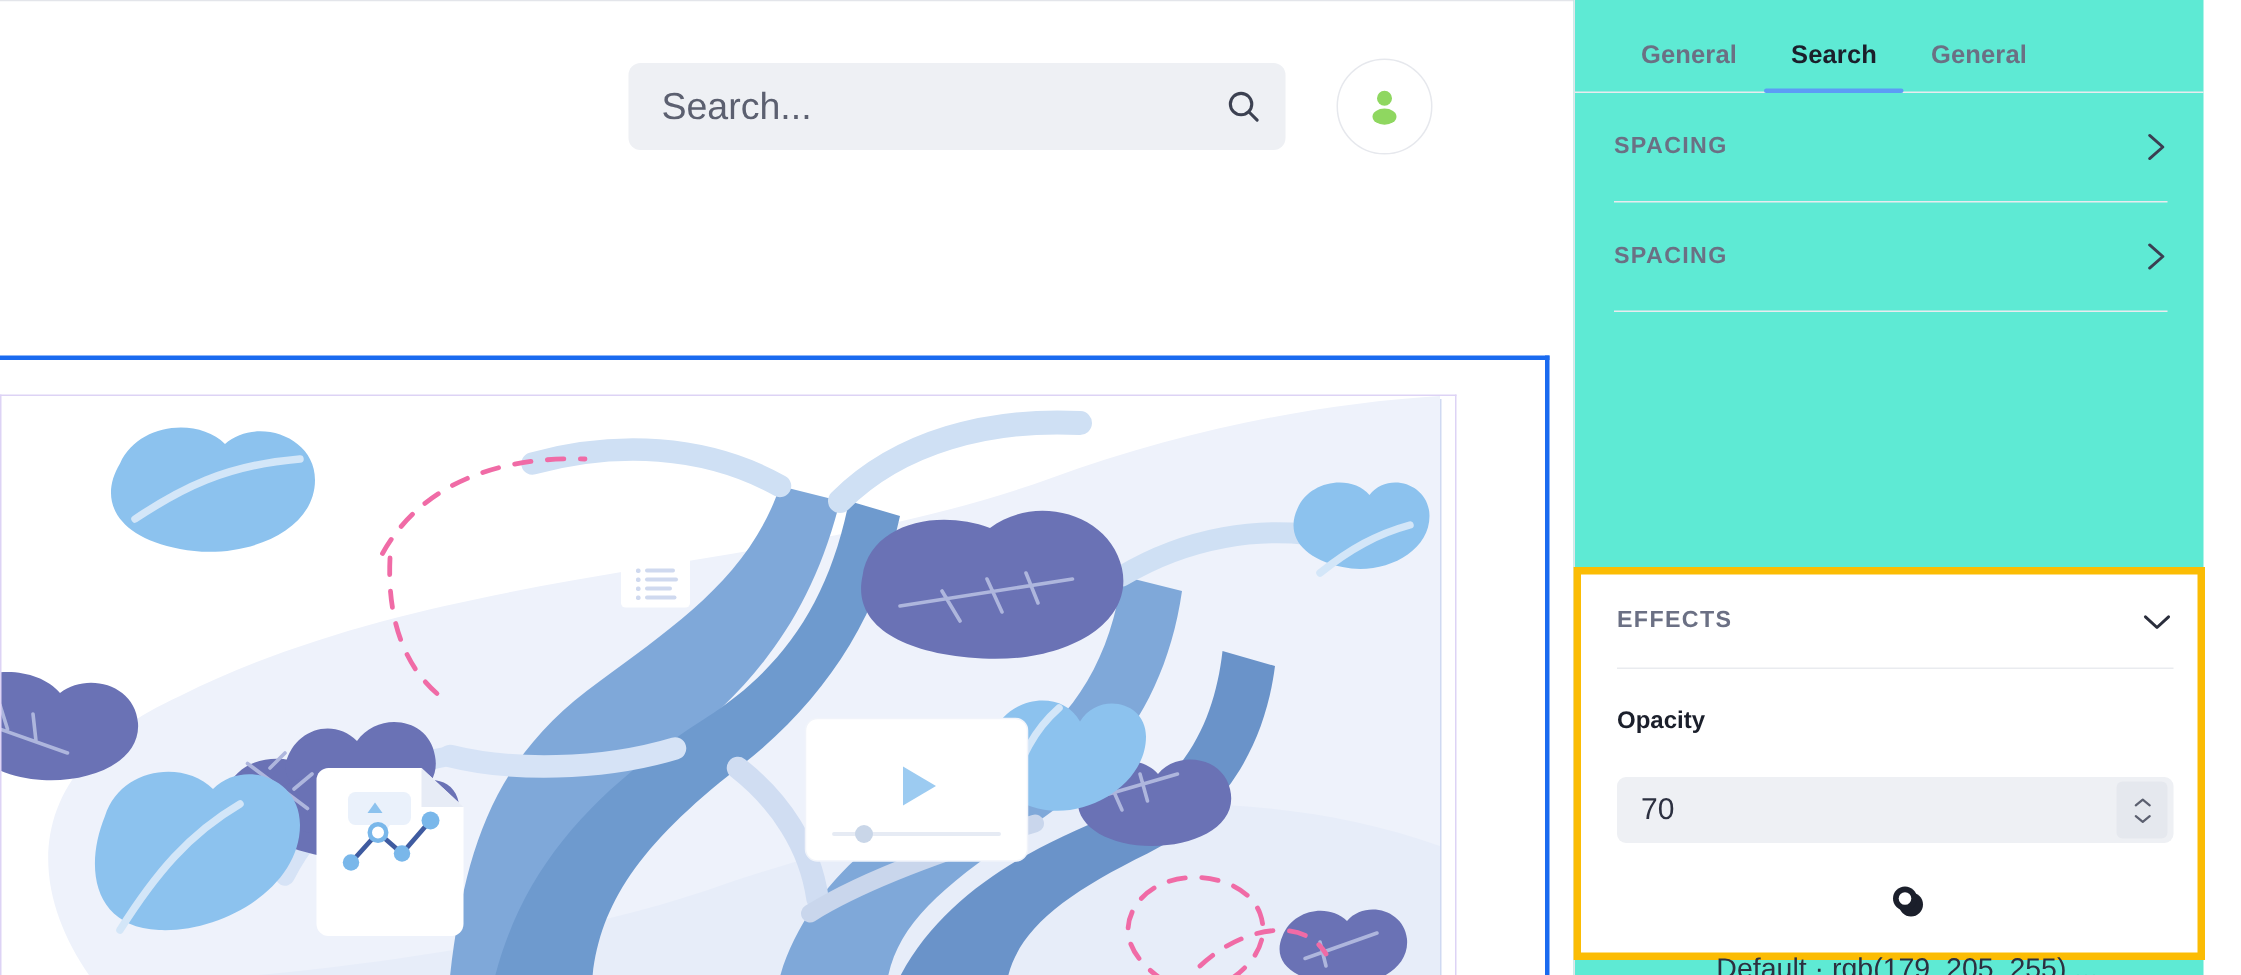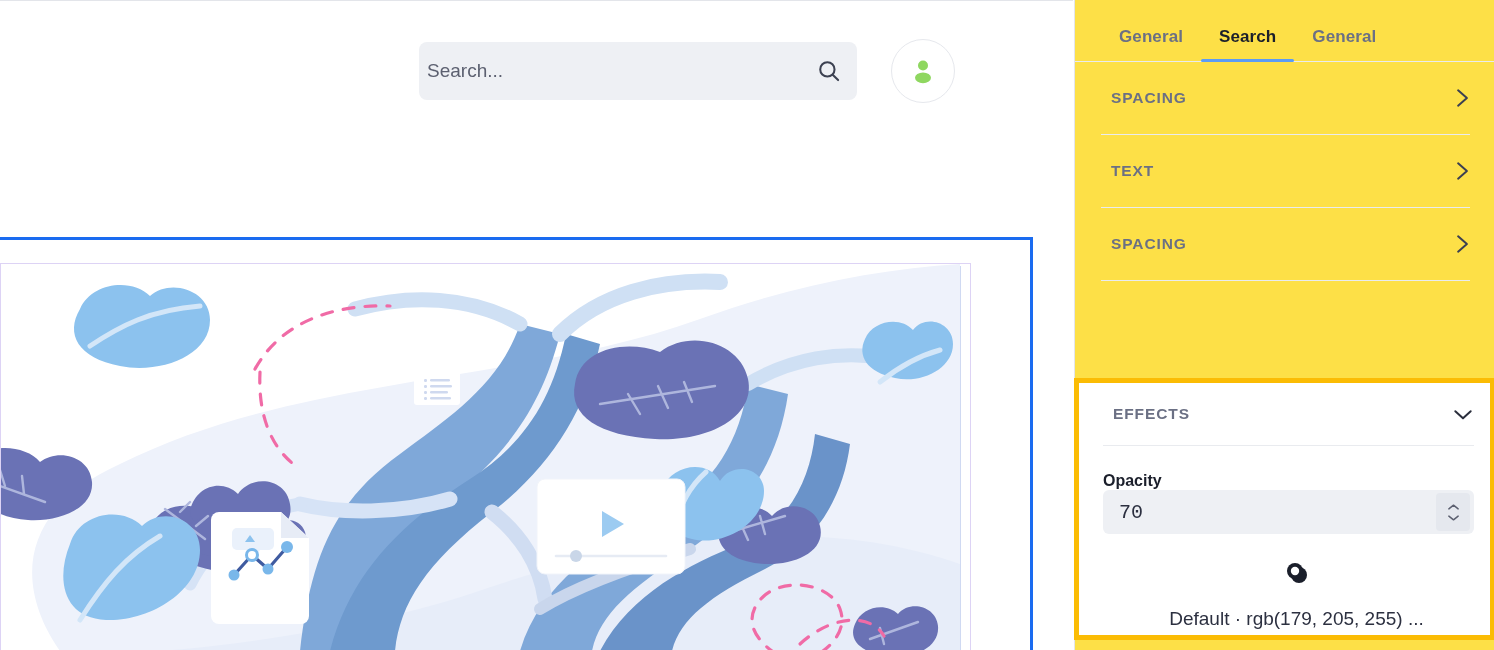--- a/index.html
+++ b/index.html
@@ -25,21 +25,21 @@
   }
   #search-wrap {
     position: absolute; left: 419px; top: 41px;
     width: 438px; height: 58px;
     background: #eef0f4; border-radius: 8px;
     display: flex; align-items: center;
   }
   #search-input {
     flex: 1; border: none; outline: none; background: transparent;
     font-family: "Liberation Sans", sans-serif;
-    font-size: 19px; color: #4d7c0f; padding-left: 8px;
+    font-size: 25px; color: #4d7c0f; padding-left: 22px;
   }
   #search-input::placeholder { color: #5c6070; opacity: 1; }
   #search-icon-btn {
     width: 56px; height: 100%; display: flex; align-items: center;
     justify-content: center; cursor: pointer; background: transparent;
     border: none;
   }
   #avatar {
     position: absolute; left: 891px; top: 38px;
     width: 64px; height: 64px; border-radius: 50%;
@@ -69,23 +69,23 @@
   
   #canvas {
     position: absolute; left: 0; top: 263px;
     width: 960px; height: 387px;
     overflow: hidden; background: #ffffff;
   }
   #canvas svg { display: block; }
 
   
   #right-panel {
-    position: absolute; left: 1074px; top: 0;
+    position: absolute; left: 1049px; top: 0;
     width: 420px; height: 650px;
-    background: #fde047;
+    background: #5eead4;
     border-left: 1px solid #e3e5ea;
   }
   #panel-tabs {
     display: flex; align-items: flex-end; height: 62px;
     padding-left: 26px; gap: 0px;
     border-bottom: 1px solid #e9ebef;
   }
   .tab {
     position: relative; font-size: 17px; font-weight: bold;
     color: #6b7084; padding: 0 18px 14px 18px;
@@ -101,21 +101,20 @@
   
   #accordion { padding: 0 24px 0 26px; }
   .acc-section { }
   .acc-head {
     display: flex; align-items: center; justify-content: space-between;
     height: 72px; cursor: pointer;
   }
   .acc-title {
     font-size: 15.5px; font-weight: bold; color: #6b7084;
     letter-spacing: .9px;
-    margin-left: 10px;
   }
   .acc-sep { height: 1px; background: #e9ebef; }
   .chev { color: #3b3f52; display: flex; align-items: center; }
 
   
   #effects-highlight {
     position: absolute; left: -1px; top: 378px;
     width: 421px; height: 262px;
     border: 5px solid #fbbc04;
     background: #ffffff;
@@ -123,30 +122,30 @@
   }
   #effects-inner { padding: 0 16px 0 24px; position: relative; height: 100%; }
   #effects-head {
     display: flex; align-items: center; justify-content: space-between;
     height: 62px;
   }
   #effects-sep { height: 1px; background: #e9ebef; }
 
   .field-label {
     font-size: 16px; font-weight: bold; color: #1b1f2b;
-    margin-top: 26px; margin-bottom: 0;
+    margin-top: 26px; margin-bottom: 28px;
   }
   #opacity-field {
     display: flex; align-items: center;
     height: 44px; background: #eef0f4; border-radius: 6px;
     overflow: hidden;
   }
   #opacity-input {
     flex: 1; border: none; background: transparent; outline: none;
-    font-family: Liberation Mono, monospace;
+    font-family: Liberation Sans, sans-serif;
     font-size: 20px; color: #2c3040; padding-left: 16px;
   }
   #opacity-spinner {
     width: 34px; height: 38px; margin-right: 4px;
     background: #e5e8ee; border-radius: 4px;
     display: flex; flex-direction: column; align-items: center;
     justify-content: center; gap: 3px; cursor: pointer;
   }
   #shadow-row {
     display: flex; align-items: center; gap: 22px;
@@ -332,31 +331,20 @@
           <span class="acc-title">SPACING</span>
           <span class="chev">
             <svg width="15" height="22" viewBox="0 0 12 20" fill="none" stroke="#3b3f52" stroke-width="1.8" stroke-linecap="round" stroke-linejoin="round">
                 <polyline points="2,3 10,10 2,17"></polyline>
               </svg>
           </span>
         </div>
         <div class="acc-sep"></div>
       </div>
 
-      <div class="acc-section">
-        <div class="acc-head">
-          <span class="acc-title">TEXT</span>
-          <span class="chev">
-            <svg width="15" height="22" viewBox="0 0 12 20" fill="none" stroke="#3b3f52" stroke-width="1.8" stroke-linecap="round" stroke-linejoin="round">
-                <polyline points="2,3 10,10 2,17"></polyline>
-              </svg>
-          </span>
-        </div>
-        <div class="acc-sep"></div>
-      </div>
 
 
       <div class="acc-section">
         <div class="acc-head">
           <span class="acc-title">SPACING</span>
           <span class="chev">
             <svg width="15" height="22" viewBox="0 0 12 20" fill="none" stroke="#3b3f52" stroke-width="1.8" stroke-linecap="round" stroke-linejoin="round">
                 <polyline points="2,3 10,10 2,17"></polyline>
               </svg>
           </span>

